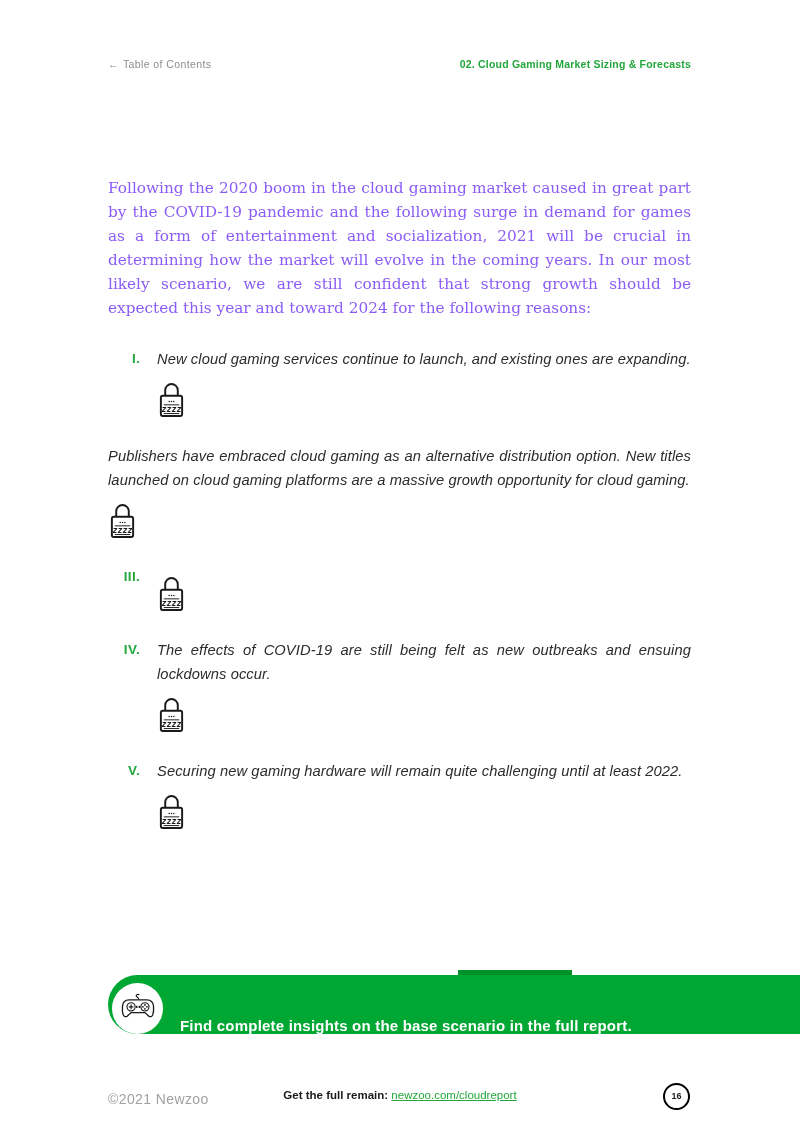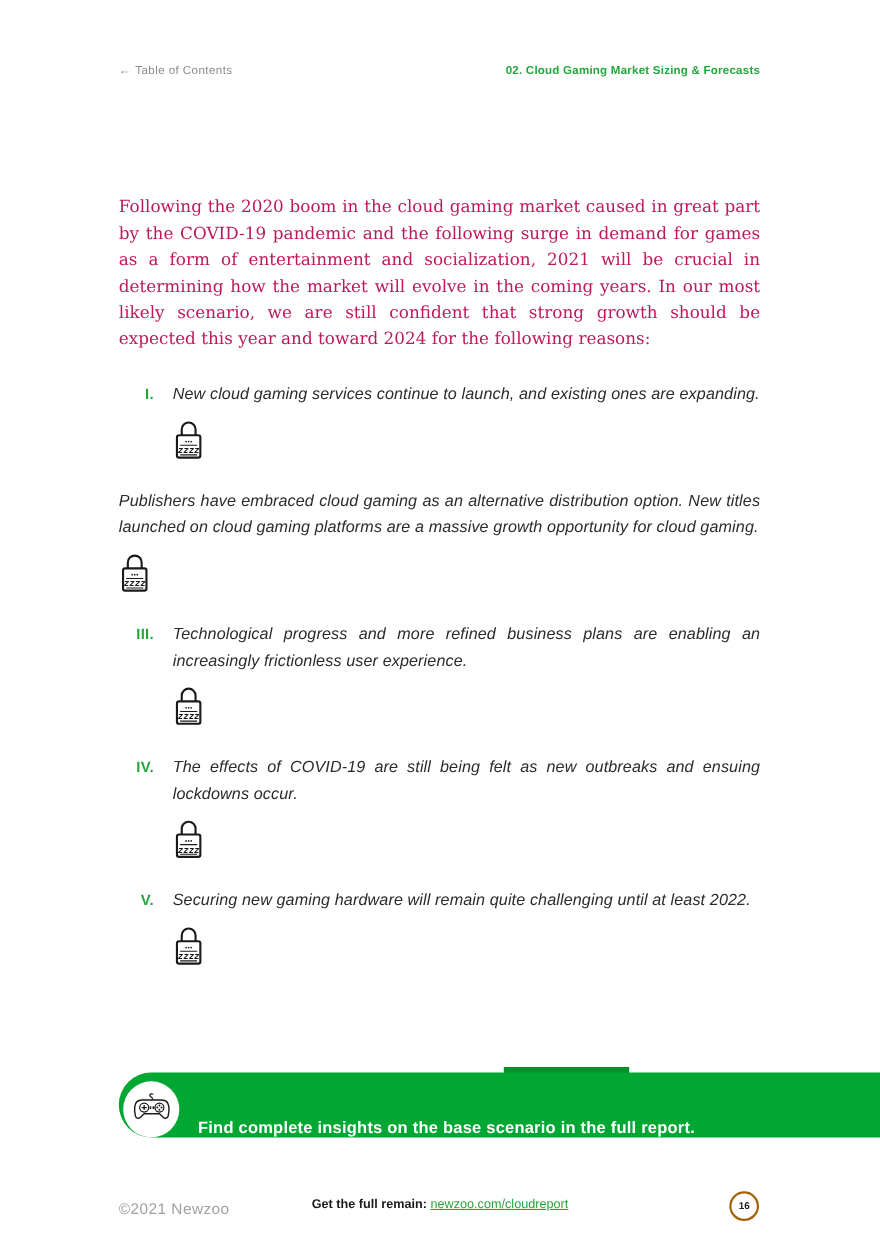--- a/index.html
+++ b/index.html
@@ -20,21 +20,21 @@
   .toc-link .arrow { margin-right:4px; }
   .section-title {
     font-size:10.5px; font-weight:bold; letter-spacing:0.2px; color:#23a73c;
   }
 
   
   .content { position:absolute; left:108px; top:176px; width:583px; }
   .intro {
     margin:0 0 27px 0;
     font-family:"DejaVu Serif", serif;
-    font-size:15.3px; line-height:24px; color:#be185d;
+    font-size:15.3px; line-height:24px; color:#8b5cf6;
     text-align:justify;
   }
   .reasons { list-style:none; margin:0; padding:0; }
   .reason { display:flex; margin:0 0 24px 0; }
   .numeral {
     flex:none; width:32px; text-align:right; margin-right:17px;
     color:#23a73c; font-size:13.5px; font-weight:bold; line-height:24px;
     letter-spacing:0.3px;
   }
   .reason-body { flex:1; min-width:0;font-style:italic; }
@@ -71,21 +71,21 @@
   }
   .report-cta {
     position:absolute; left:50%; transform:translateX(-50%); top:1089px;
     font-size:11.5px; font-weight:bold; color:#1a1a1a; white-space:nowrap;
   }
   .report-cta a {
     color:#23a73c; text-decoration:underline; cursor:pointer; font-weight:normal;
   }
   .page-badge {
     position:absolute; left:663px; top:1083px; width:27px; height:27px;
-    box-sizing:border-box; border:2px solid #a16207; border-radius:50%;
+    box-sizing:border-box; border:2px solid #000000; border-radius:50%;
     font-size:9px; font-weight:bold; color:#222222;
     line-height:23px; text-align:center;
   }
 </style>
 </head>
 <body>
 
 <div class="page">
 
   <header class="page-header">
@@ -128,21 +128,20 @@
             <line x1="7" y1="24.5" x2="23" y2="24.5" stroke="#1a1a1a" stroke-width="1"></line>
             <text x="15" y="32" text-anchor="middle" font-family="DejaVu Sans Mono, monospace" font-size="8.5" font-weight="bold" fill="#1a1a1a">zzzz</text>
             <line x1="7" y1="33.5" x2="23" y2="33.5" stroke="#1a1a1a" stroke-width="1"></line>
           </svg>
         </div>
       </li>
 
       <li class="reason">
         <span class="numeral">III.</span>
         <div class="reason-body">
-          <p class="reason-text">Technological progress and more refined business plans are enabling an increasingly frictionless user experience.</p>
           <svg class="lock" viewBox="0 0 30 40">
             <path d="M8.5 15 v-5.5 a6.5 6.5 0 0 1 13 0 V15" fill="none" stroke="#1a1a1a" stroke-width="2"></path>
             <rect x="4" y="15" width="22" height="21" rx="2" fill="#ffffff" stroke="#1a1a1a" stroke-width="2"></rect>
             <circle cx="12.6" cy="21" r="0.8" fill="#1a1a1a"></circle>
               <circle cx="15" cy="21" r="0.8" fill="#1a1a1a"></circle>
               <circle cx="17.4" cy="21" r="0.8" fill="#1a1a1a"></circle>
             <line x1="7" y1="24.5" x2="23" y2="24.5" stroke="#1a1a1a" stroke-width="1"></line>
             <text x="15" y="32" text-anchor="middle" font-family="DejaVu Sans Mono, monospace" font-size="8.5" font-weight="bold" fill="#1a1a1a">zzzz</text>
             <line x1="7" y1="33.5" x2="23" y2="33.5" stroke="#1a1a1a" stroke-width="1"></line>
           </svg>

